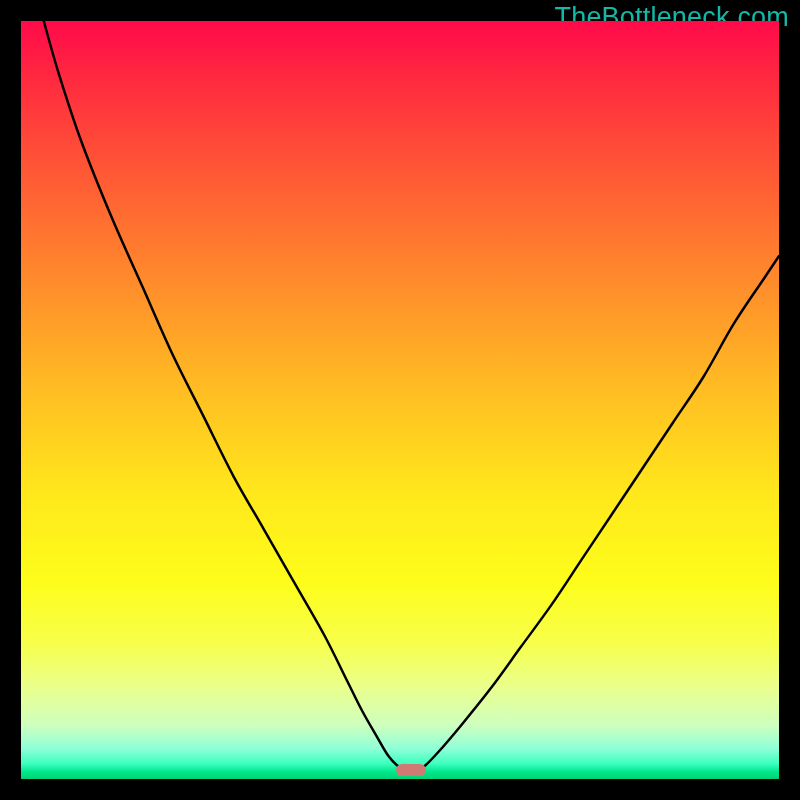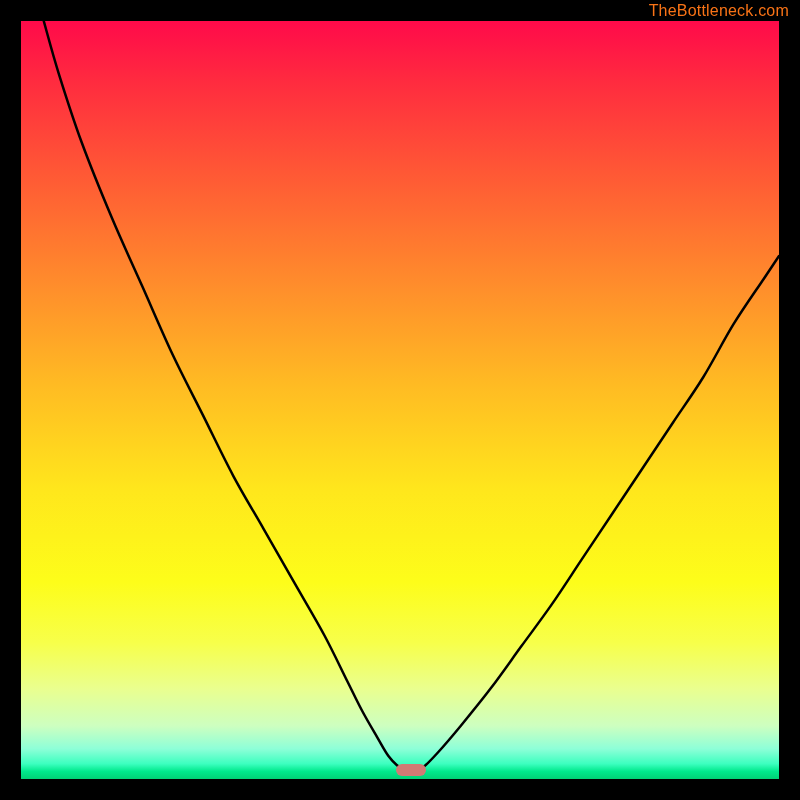--- a/index.html
+++ b/index.html
@@ -56,22 +56,22 @@
     width: 30px;
     height: 12px;
     border-radius: 6px;
     background: #d17a74;
     transform: translate(-50%, -50%);
   }
   .watermark {
     position: absolute;
     top: 2px;
     right: 11px;
-    color: #f97316;
-    font-size: 16px;
+    color: #14b8a6;
+    font-size: 27px;
     font-weight: 500;
     letter-spacing: 0.2px;
     user-select: none;
   }
 </style>
 </head>
 <body>
 
 <div class="watermark">TheBottleneck.com</div>
 

